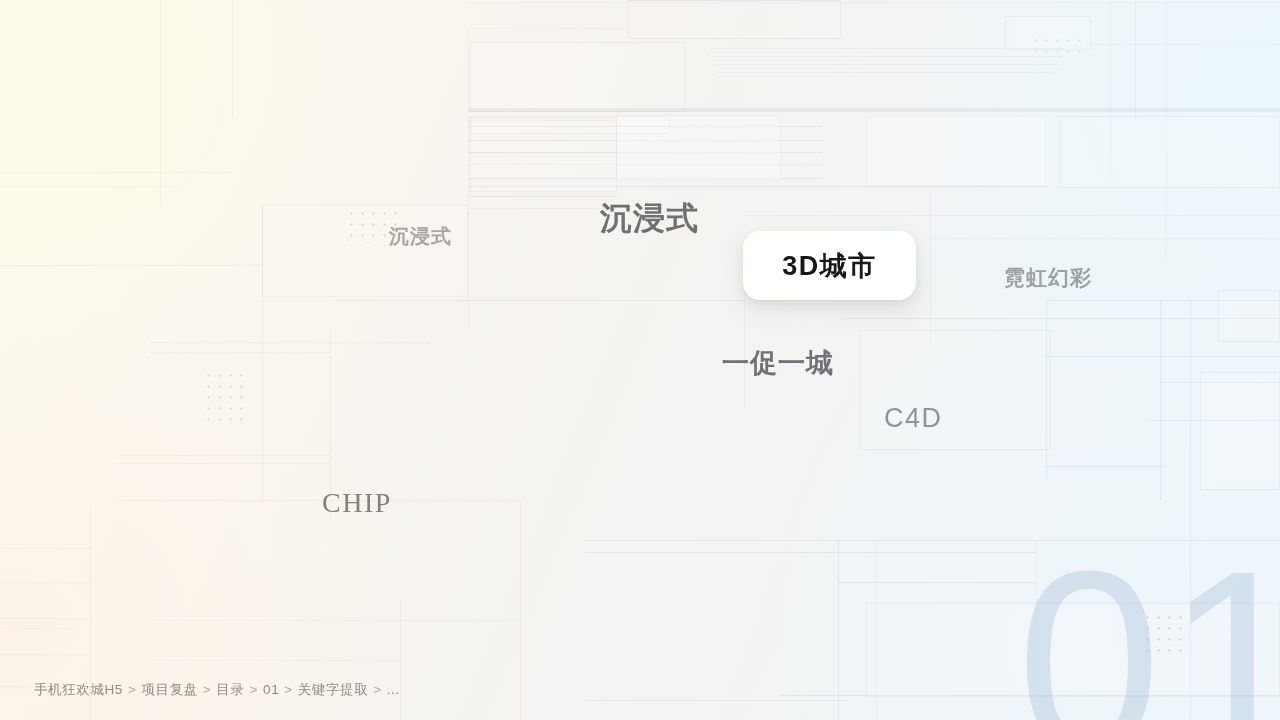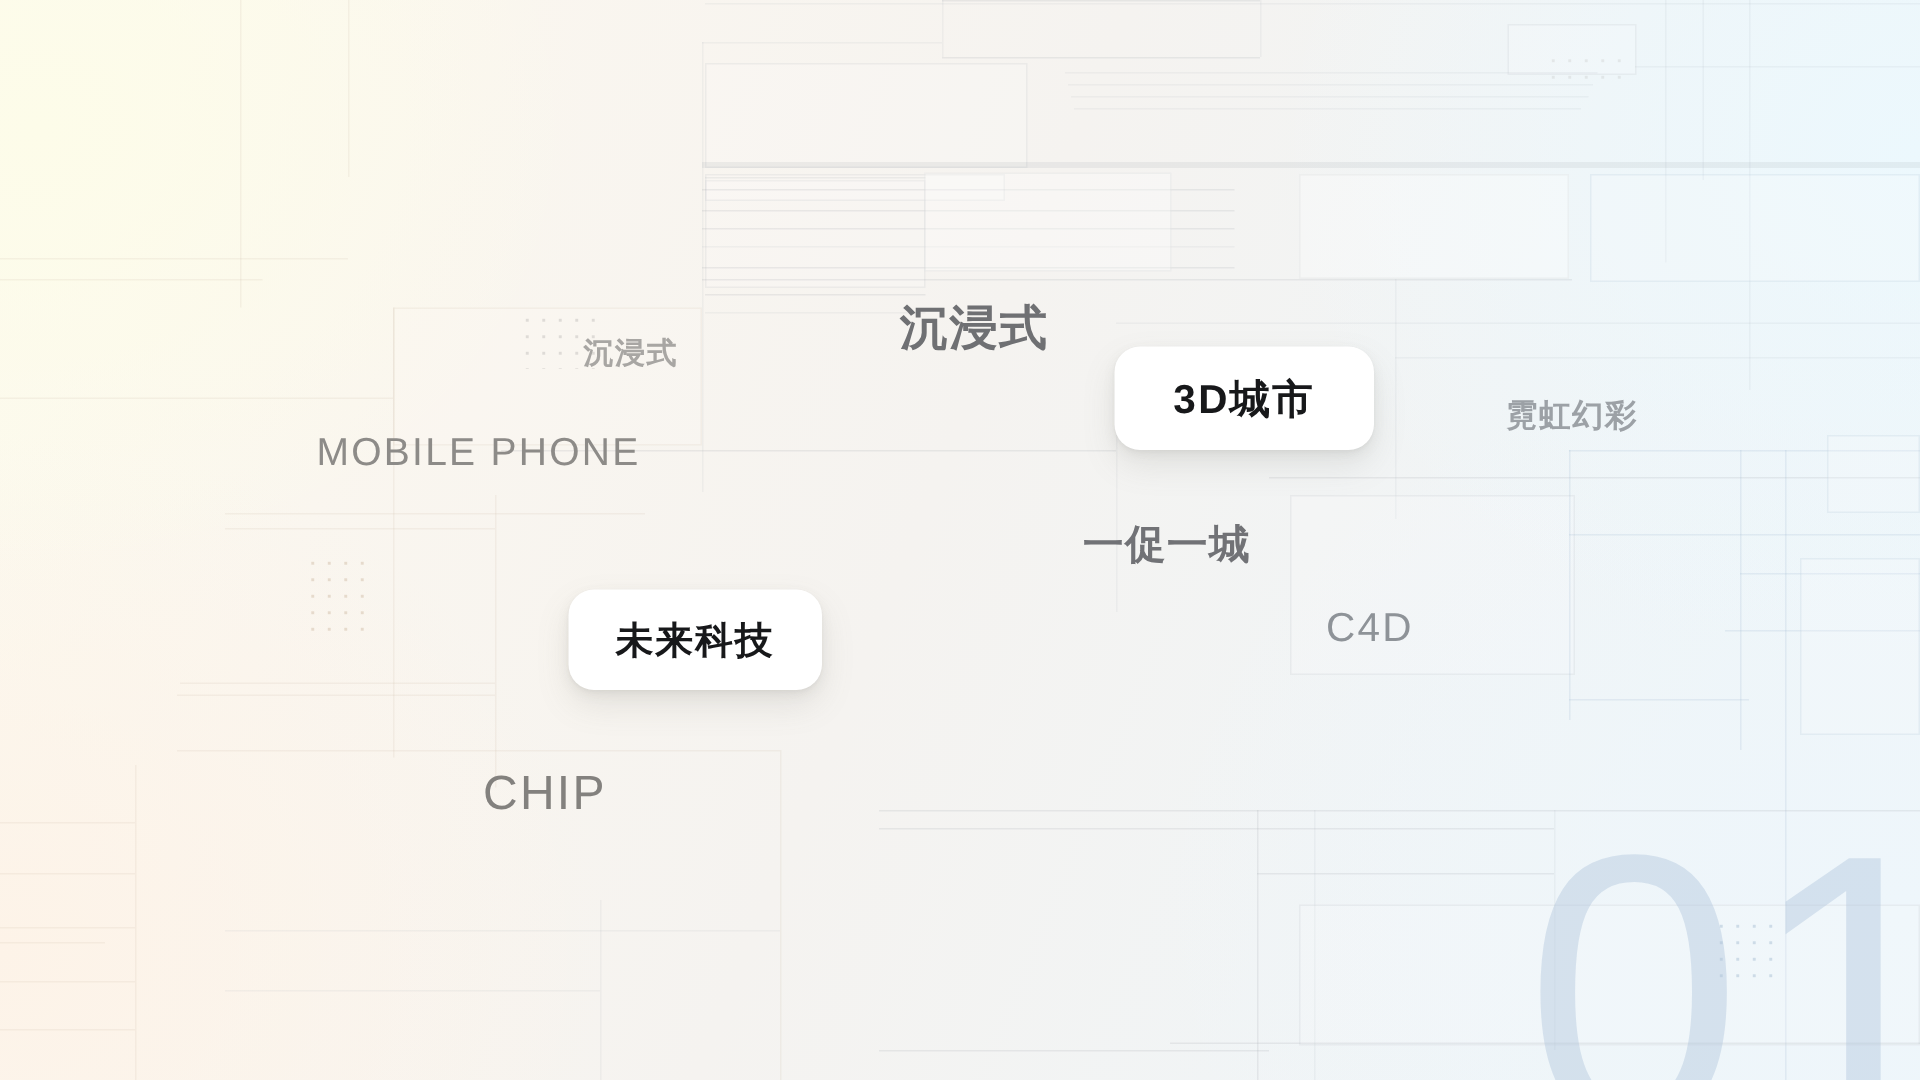--- a/index.html
+++ b/index.html
@@ -216,30 +216,29 @@
     <div class="dots cool" style="left:1142px;top:612px; width:46px;  height:40px;"></div>
     <div class="dots" style="left:1030px;top:35px;  width:58px;  height:26px; opacity:0.5;"></div>
   </div>
 
   <div id="watermark">01</div>
 
   <div class="ghost cjk" style="left:389px; top:226px; font-size:20px; color:#a8a6a3;">沉浸式</div>
 
   <div class="ghost cjk" style="left:600px; top:202px; font-size:32px; color:#6f7073;">沉浸式</div>
 
-  <div class="ghost lat" style="left:211px; top:288px; font-size:26px; color:#8d8b88;">MOBILE PHONE</div>
 
   <div class="ghost cjk" style="left:981px; top:267px; font-size:21px; color:#9ca1a6;margin-left:23px;">霓虹幻彩</div>
 
   <div class="ghost cjk" style="left:722px; top:350px; font-size:27px; color:#717276;">一促一城</div>
 
   <div class="ghost lat" style="left:884px; top:405px; font-size:27px; color:#8e9398;">C4D</div>
 
-  <div class="ghost lat" style="left:322px; top:512px; font-size:32px; color:#83817e;">CHIP</div>
+  <div class="ghost lat" style="left:322px; top:489px; font-size:28px; color:#83817e;font-family:Liberation Serif, serif;">CHIP</div>
 
 
   <div class="card" style="left:743px; top:231px; width:173px; height:69px; font-size:27px;">3D城市</div>
 
-  <div class="card" style="left:379px; top:393px; width:169px; height:67px; font-size:25px;">未来科技</div>
-
-
+
+
+  <div id="breadcrumb"><span>手机狂欢城H5</span><span class="sep">&gt;</span><span>项目复盘</span><span class="sep">&gt;</span><span>目录</span><span class="sep">&gt;</span><span>01</span><span class="sep">&gt;</span><span>关键字提取</span><span class="sep">&gt;</span><span>...</span></div>
 
 </div>
 
 </body></html>

